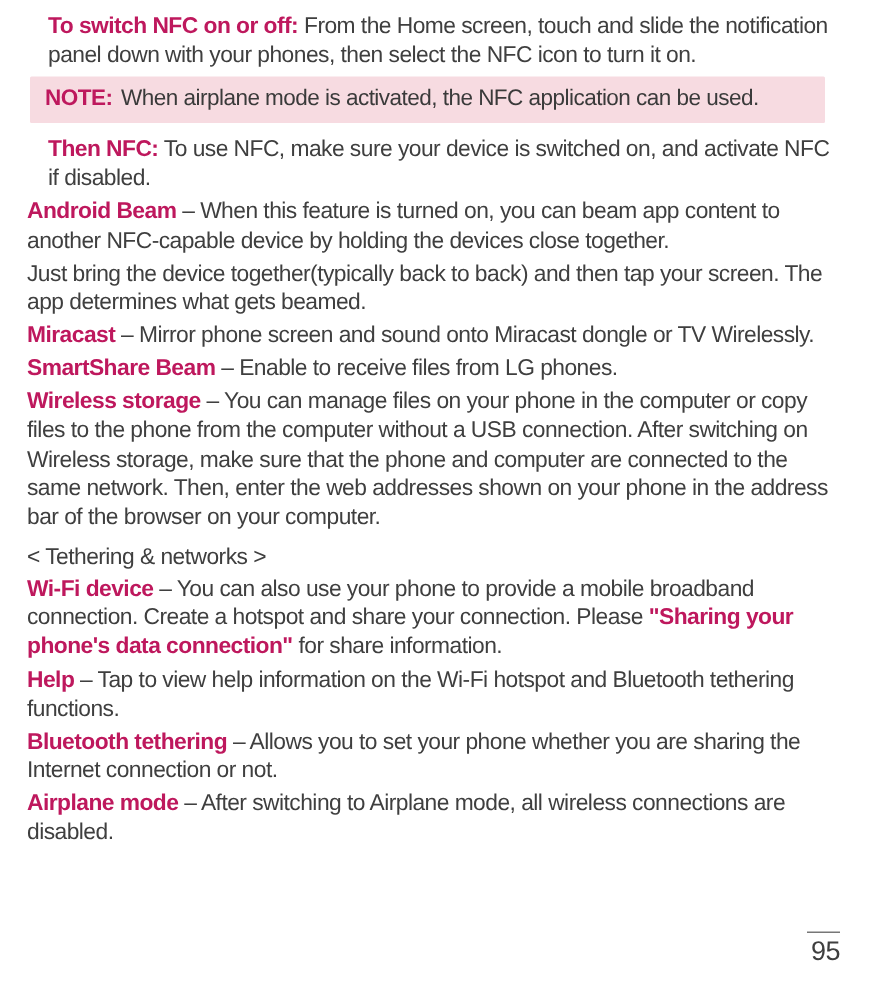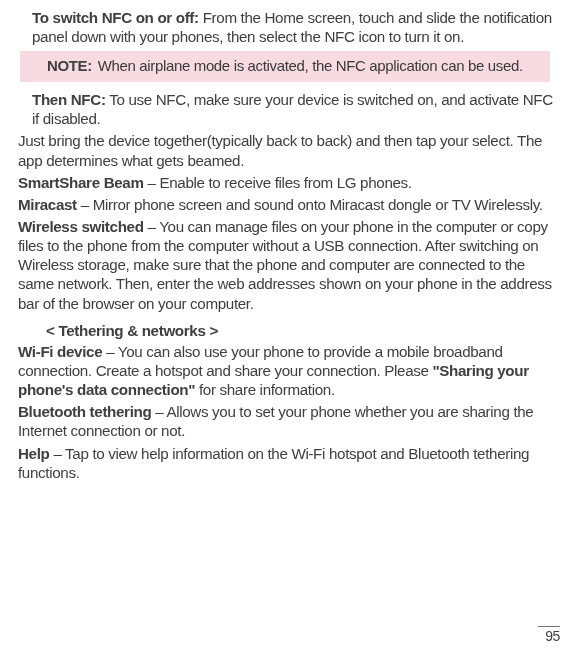--- a/index.html
+++ b/index.html
@@ -19,41 +19,40 @@
     line-height: 1.26;
     letter-spacing: -0.35px;
     font-stretch: condensed;
   }
   .indent {
     padding-left: 14px;
   }
   .para {
     margin-bottom: 3px;
   }
-  .b { font-weight: 700; color: #404040; }
+  .b { font-weight: 700; color: #be185d; }
   .section-head {
-    font-weight: 700;
+    font-weight: 400;
     margin-top: 8px;
     margin-bottom: 2px;
-    margin-left: 28px;
   }
   .note {
     background: #f7dbe1;
-    padding: 6px 27px;
+    padding: 6px 10px;
     margin: 5px 12px 8px 2px;
     font-size: 15px;
     color: #3a3a3a;
     border-radius: 1px;
   }
   .note .b { margin-right: 2px; }
   .page-number {
     position: absolute;
     bottom: 8px;
     right: 20px;
-    font-size: 14px;
+    font-size: 18px;
     color: #3f3f3f;
     border-top: 1px solid #777;
     padding-top: 1px;
     width: 22px;
     text-align: right;
   }
   
   .page { height: 654px; box-sizing: border-box; }
 </style>
 </head>
@@ -66,44 +65,50 @@
   </div>
 
   <div class="note">
     <span class="b">NOTE:</span><span> When airplane mode is activated, the NFC application can be used.</span>
   </div>
 
   <div class="para indent">
     <span class="b">Then NFC:</span><span> To use NFC, make sure your device is switched on, and activate NFC if disabled.</span>
   </div>
 
+  <div class="para">
+    <span class="b">Android Beam</span><span> – When this feature is turned on, you can beam app content to another NFC-capable device by holding the devices close together.</span>
+  </div>
 
-  <div class="para">Just bring the device together(typically back to back) and then tap your select. The app determines what gets beamed.</div>
+  <div class="para">Just bring the device together(typically back to back) and then tap your screen. The app determines what gets beamed.</div>
+
+  <div class="para">
+    <span class="b">Miracast</span><span> – Mirror phone screen and sound onto Miracast dongle or TV Wirelessly.</span>
+  </div>
 
   <div class="para">
     <span class="b">SmartShare Beam</span><span> – Enable to receive files from LG phones.</span>
   </div>
 
   <div class="para">
-    <span class="b">Miracast</span><span> – Mirror phone screen and sound onto Miracast dongle or TV Wirelessly.</span>
-  </div>
-
-  <div class="para">
-    <span class="b">Wireless switched</span><span> – You can manage files on your phone in the computer or copy files to the phone from the computer without a USB connection. After switching on Wireless storage, make sure that the phone and computer are connected to the same network. Then, enter the web addresses shown on your phone in the address bar of the browser on your computer.</span>
+    <span class="b">Wireless storage</span><span> – You can manage files on your phone in the computer or copy files to the phone from the computer without a USB connection. After switching on Wireless storage, make sure that the phone and computer are connected to the same network. Then, enter the web addresses shown on your phone in the address bar of the browser on your computer.</span>
   </div>
 
   <div class="section-head">&lt; Tethering &amp; networks &gt;</div>
 
   <div class="para">
     <span class="b">Wi-Fi device</span><span> – You can also use your phone to provide a mobile broadband connection. Create a hotspot and share your connection. Please </span><span class="b">"Sharing your phone's data connection"</span><span> for share information.</span>
   </div>
 
   <div class="para">
+    <span class="b">Help</span><span> – Tap to view help information on the Wi-Fi hotspot and Bluetooth tethering functions.</span>
+  </div>
+
+  <div class="para">
     <span class="b">Bluetooth tethering</span><span> – Allows you to set your phone whether you are sharing the Internet connection or not.</span>
   </div>
 
   <div class="para">
-    <span class="b">Help</span><span> – Tap to view help information on the Wi-Fi hotspot and Bluetooth tethering functions.</span>
+    <span class="b">Airplane mode</span><span> – After switching to Airplane mode, all wireless connections are disabled.</span>
   </div>
-
 
   <div class="page-number">95</div>
 </div>
 
 </body></html>

